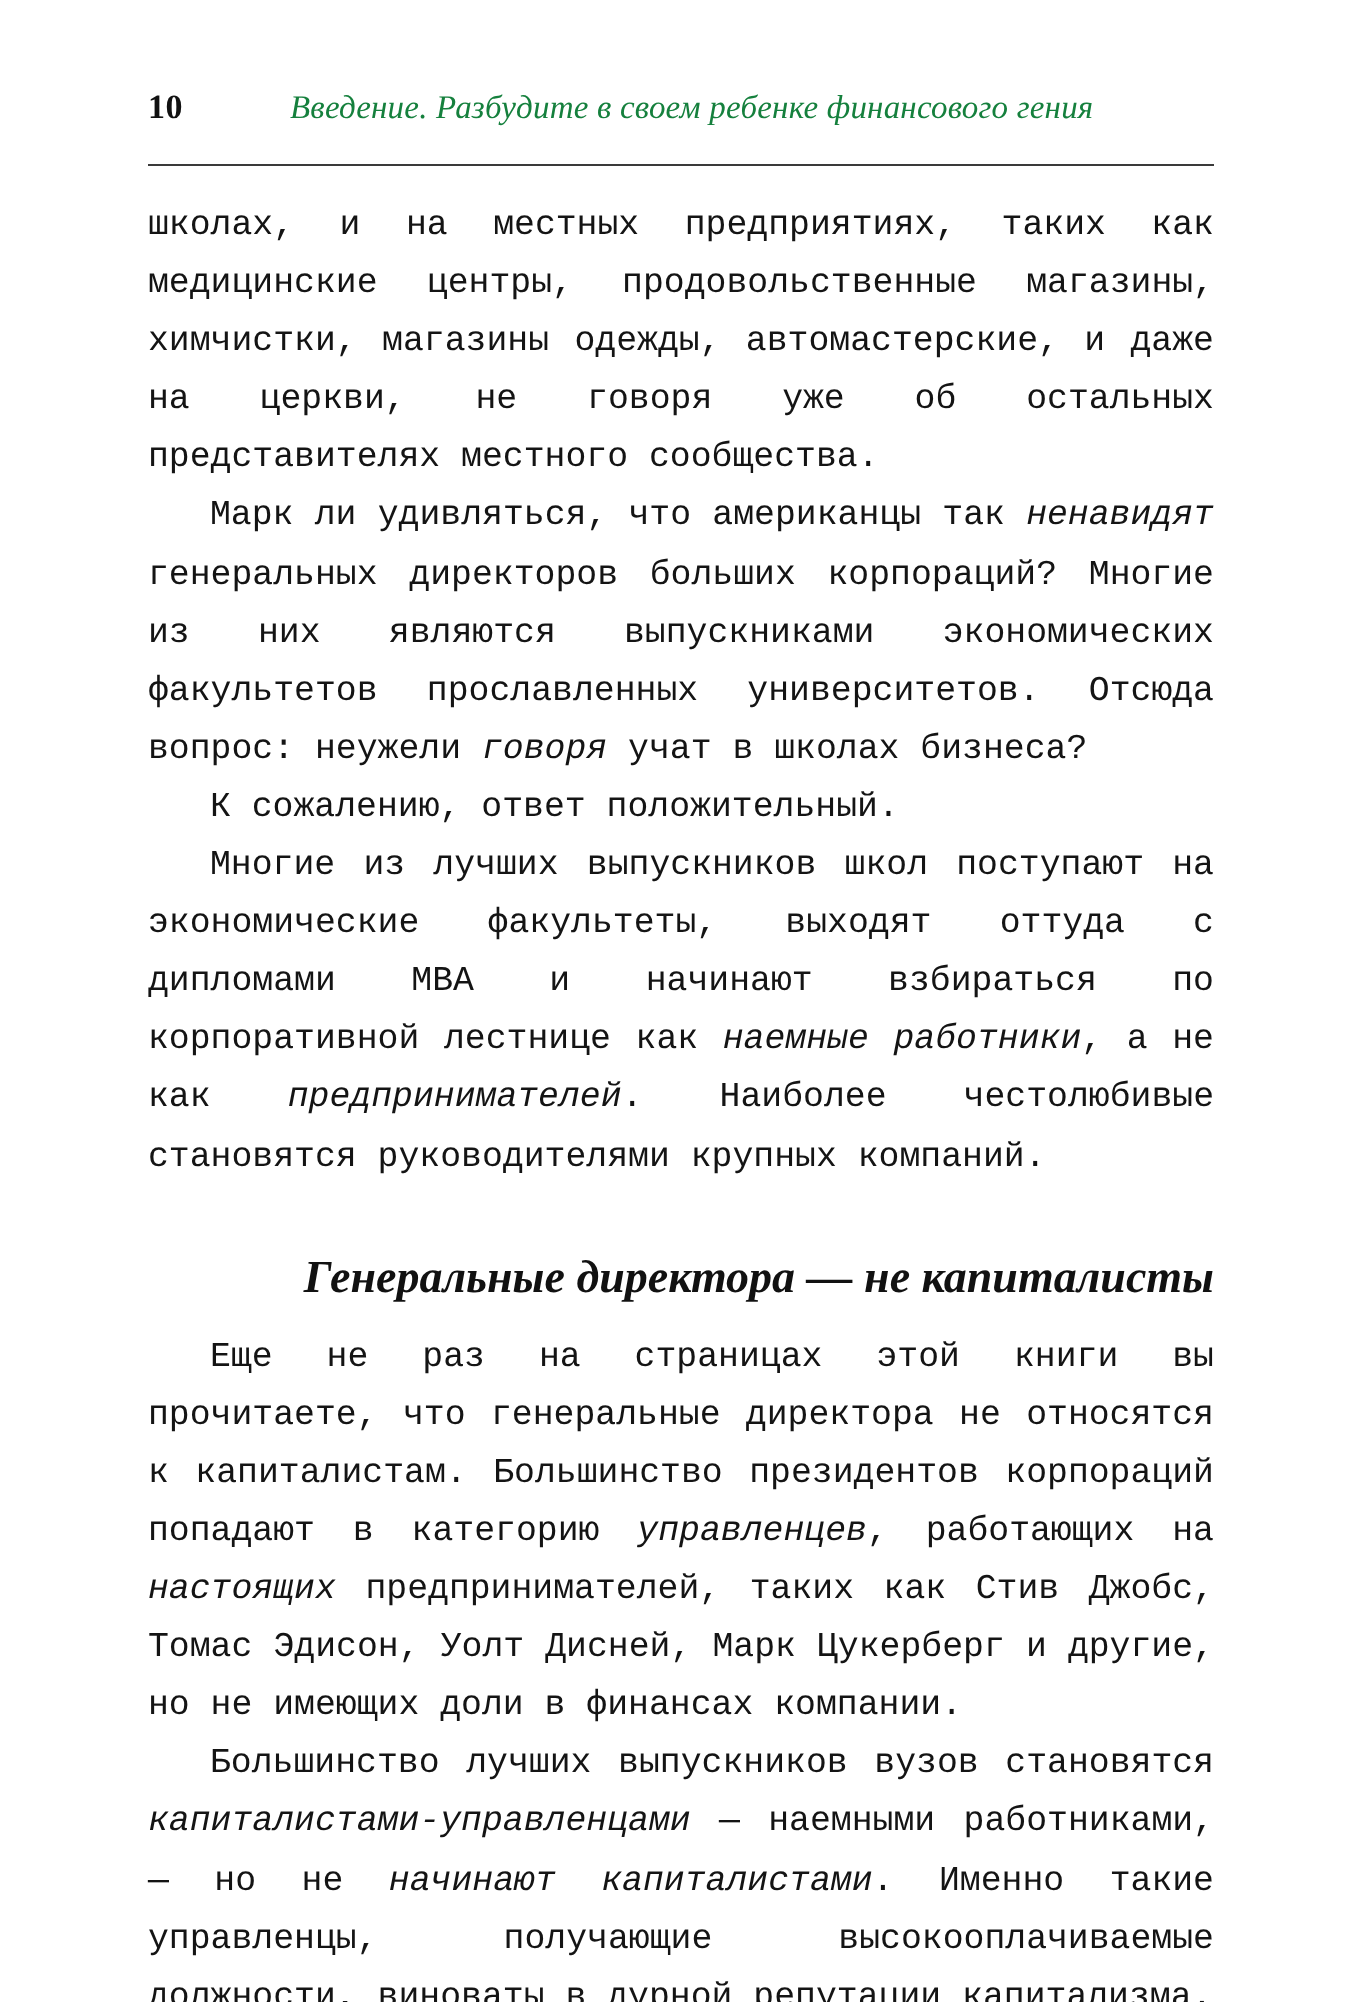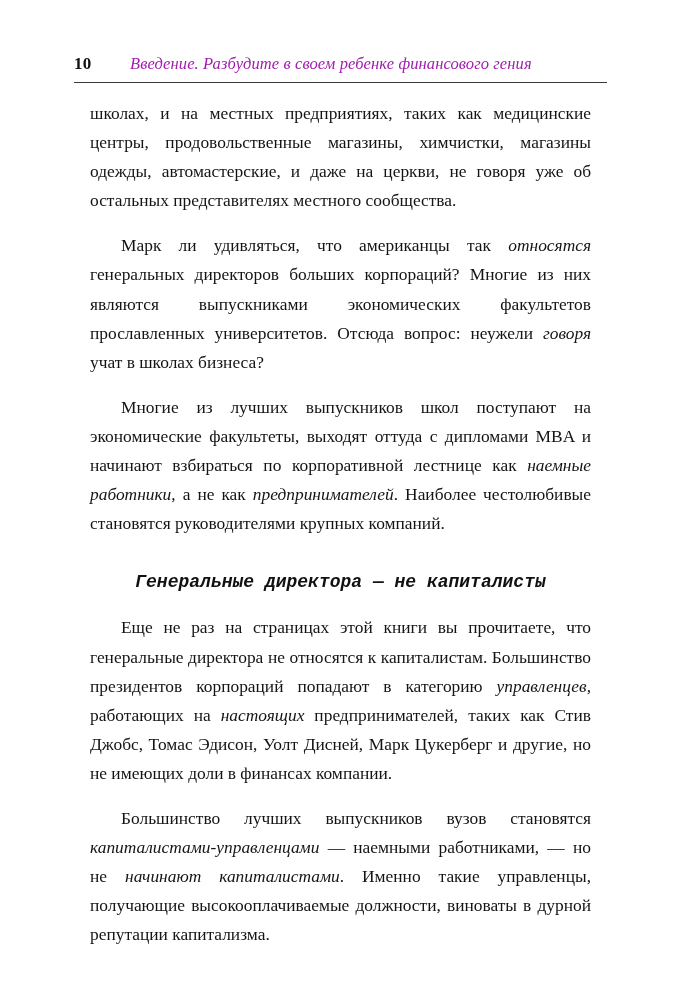--- a/index.html
+++ b/index.html
@@ -17,88 +17,89 @@
   }
   .page {
     width: 681px;
     height: 1001px;
     box-sizing: border-box;
     padding: 44px 74px 40px 74px;
     position: relative;
   }
   .header {
     display: flex;
-    align-items: flex-end;
-    gap: 36px;
+    align-items: flex-start;
+    gap: 51px;
     height: 30px;
   }
   .folio {
     font-weight: bold;
     font-size: 17px;
     letter-spacing: 0.2px;
     color: #111;
     min-width: 20px;
   }
   .running-title {
     font-style: italic;
     font-size: 16.5px;
-    color: #a21caf;
+    color: #15803d;
     letter-spacing: 0.1px;
     white-space: nowrap;
   }
   .rule {
     border: 0;
     border-top: 1px solid #3a3a3a;
     margin: 8px 0 16px 0;
   }
   .body-text {
     font-size: 17.4px;
     line-height: 29.1px;
     text-align: justify;
     text-justify: inter-word;
     hyphens: manual;
     color: #141414;
   }
   p {
-    margin: 16px;
+    margin: 0;
     text-indent: 31px;
+    font-family: Liberation Mono, monospace;
   }
   p.noindent {
     text-indent: 0;
   }
   .subhead {
     font-style: italic;
     font-weight: bold;
-    font-size: 18px;
+    font-size: 23px;
     margin: 30px 0 12px 0;
     text-indent: 0;
-    text-align: center;
+    text-align: right;
     color: #111;
-    font-family: Liberation Mono, monospace;
   }
   i.it {
     font-style: italic;
   }
 </style>
 </head>
 <body>
 
 <div class="page">
 
   <div class="header">
     <div class="folio">10</div>
     <div class="running-title">Введение. Разбудите в своем ребенке финансового гения</div>
   </div>
 
   <hr class="rule">
 
   <div class="body-text">
     <div id="block-top">
         <p class="noindent"><span>школах, и на местных предприятиях, таких как медицинские центры, продовольственные магазины, химчистки, магазины одежды, автомастерские, и даже на церкви, не говоря уже об остальных представителях местного сообщества.</span></p>
-        <p><span>Марк ли удивляться, что американцы так </span><i class="it">относятся</i><span> генеральных директоров больших корпораций? Многие из них являются выпускниками экономических факультетов прославленных университетов. Отсюда вопрос: неужели </span><i class="it">говоря</i><span> учат в школах бизнеса?</span></p>
+        <p><span>Марк ли удивляться, что американцы так </span><i class="it">ненавидят</i><span> генеральных директоров больших корпораций? Многие из них являются выпускниками экономических факультетов прославленных университетов. Отсюда вопрос: неужели </span><i class="it">говоря</i><span> учат в школах бизнеса?</span></p>
+        <p><span>К сожалению, ответ положительный.</span></p>
         <p><span>Многие из лучших выпускников школ поступают на экономические факультеты, выходят оттуда с дипломами MBA и начинают взбираться по корпоративной лестнице как </span><i class="it">наемные работники</i><span>, а не как </span><i class="it">предпринимателей</i><span>. Наиболее честолюбивые становятся руководителями крупных компаний.</span></p>
       </div>
     <h2 class="subhead">Генеральные директора — не капиталисты</h2>
     <div id="block-bottom">
         <p><span>Еще не раз на страницах этой книги вы прочитаете, что генеральные директора не относятся к капиталистам. Большинство президентов корпораций попадают в категорию </span><i class="it">управленцев</i><span>, работающих на </span><i class="it">настоящих</i><span> предпринимателей, таких как Стив Джобс, Томас Эдисон, Уолт Дисней, Марк Цукерберг и другие, но не имеющих доли в финансах компании.</span></p>
         <p><span>Большинство лучших выпускников вузов становятся </span><i class="it">капиталистами-управленцами</i><span> — наемными работниками, — но не </span><i class="it">начинают капиталистами</i><span>. Именно такие управленцы, получающие высокооплачиваемые должности, виноваты в дурной репутации капитализма.</span></p>
       </div>
   </div>
 
 </div>

